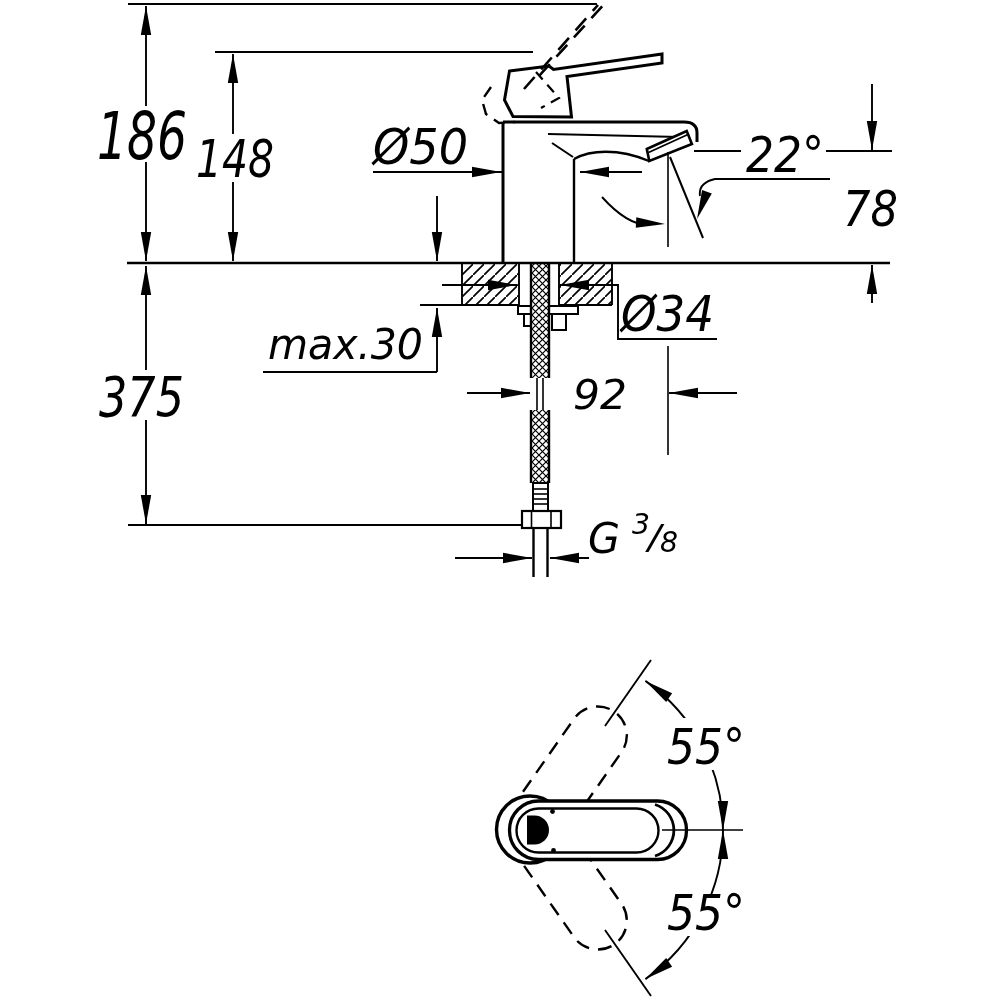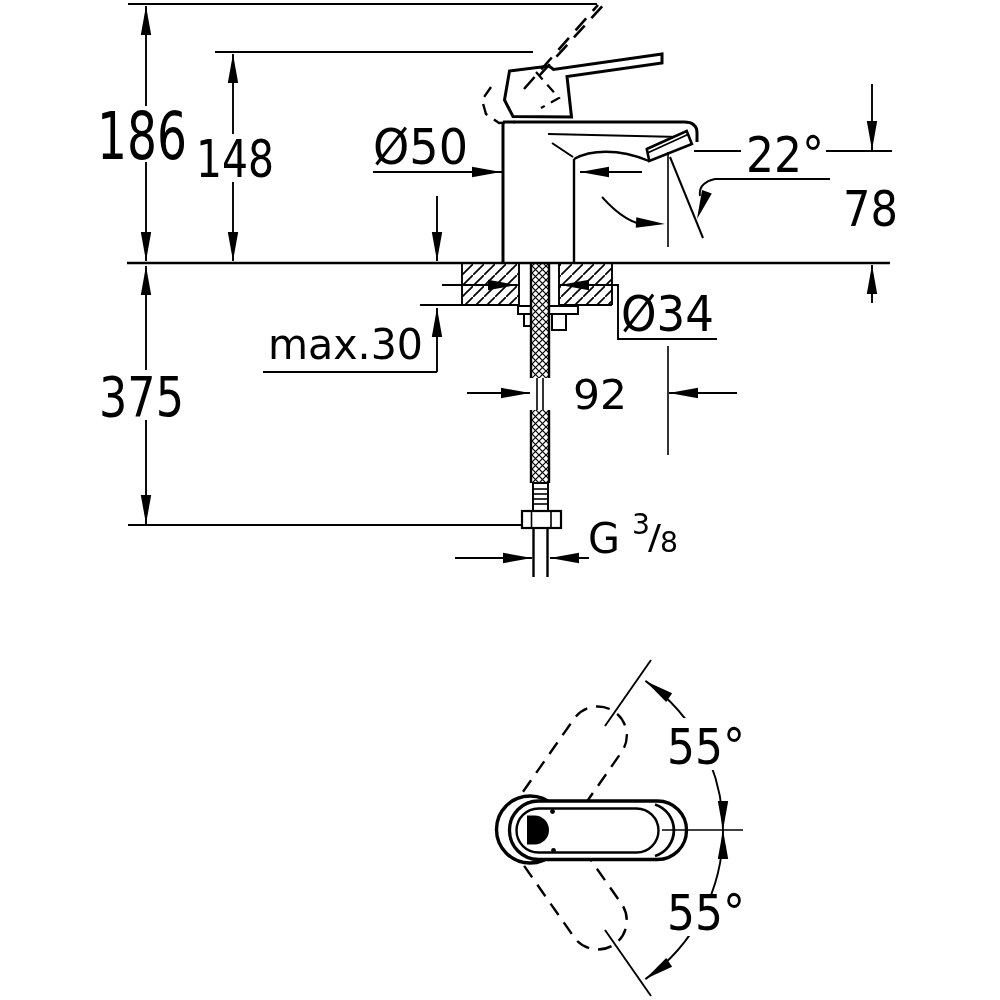--- a/index.html
+++ b/index.html
@@ -1,16 +1,16 @@
 <!DOCTYPE html>
 <html><head>
 <meta charset="utf-8">
 <style>
   html,body{margin:0;padding:0;background:#ffffff;}
-  .canvas{position:relative;width:1000px;height:1000px;background:#ffffff;overflow:hidden;}
+  .canvas{position:relative;width:1000px;height:1000px;background:#ffffff;overflow:hidden;font-style:italic;}
   svg{display:block;}
   text{font-family:"DejaVu Sans","Liberation Sans",sans-serif;fill:#000000;}
   .ln{stroke:#000000;fill:none;}
   .obj{stroke-width:3;}
   .obj2{stroke-width:2.4;}
   .dim{stroke-width:1.9;}
   .thin{stroke-width:1.6;}
   .arr{fill:#000000;stroke:none;}
   .whitefill{fill:#ffffff;}
 </style>

